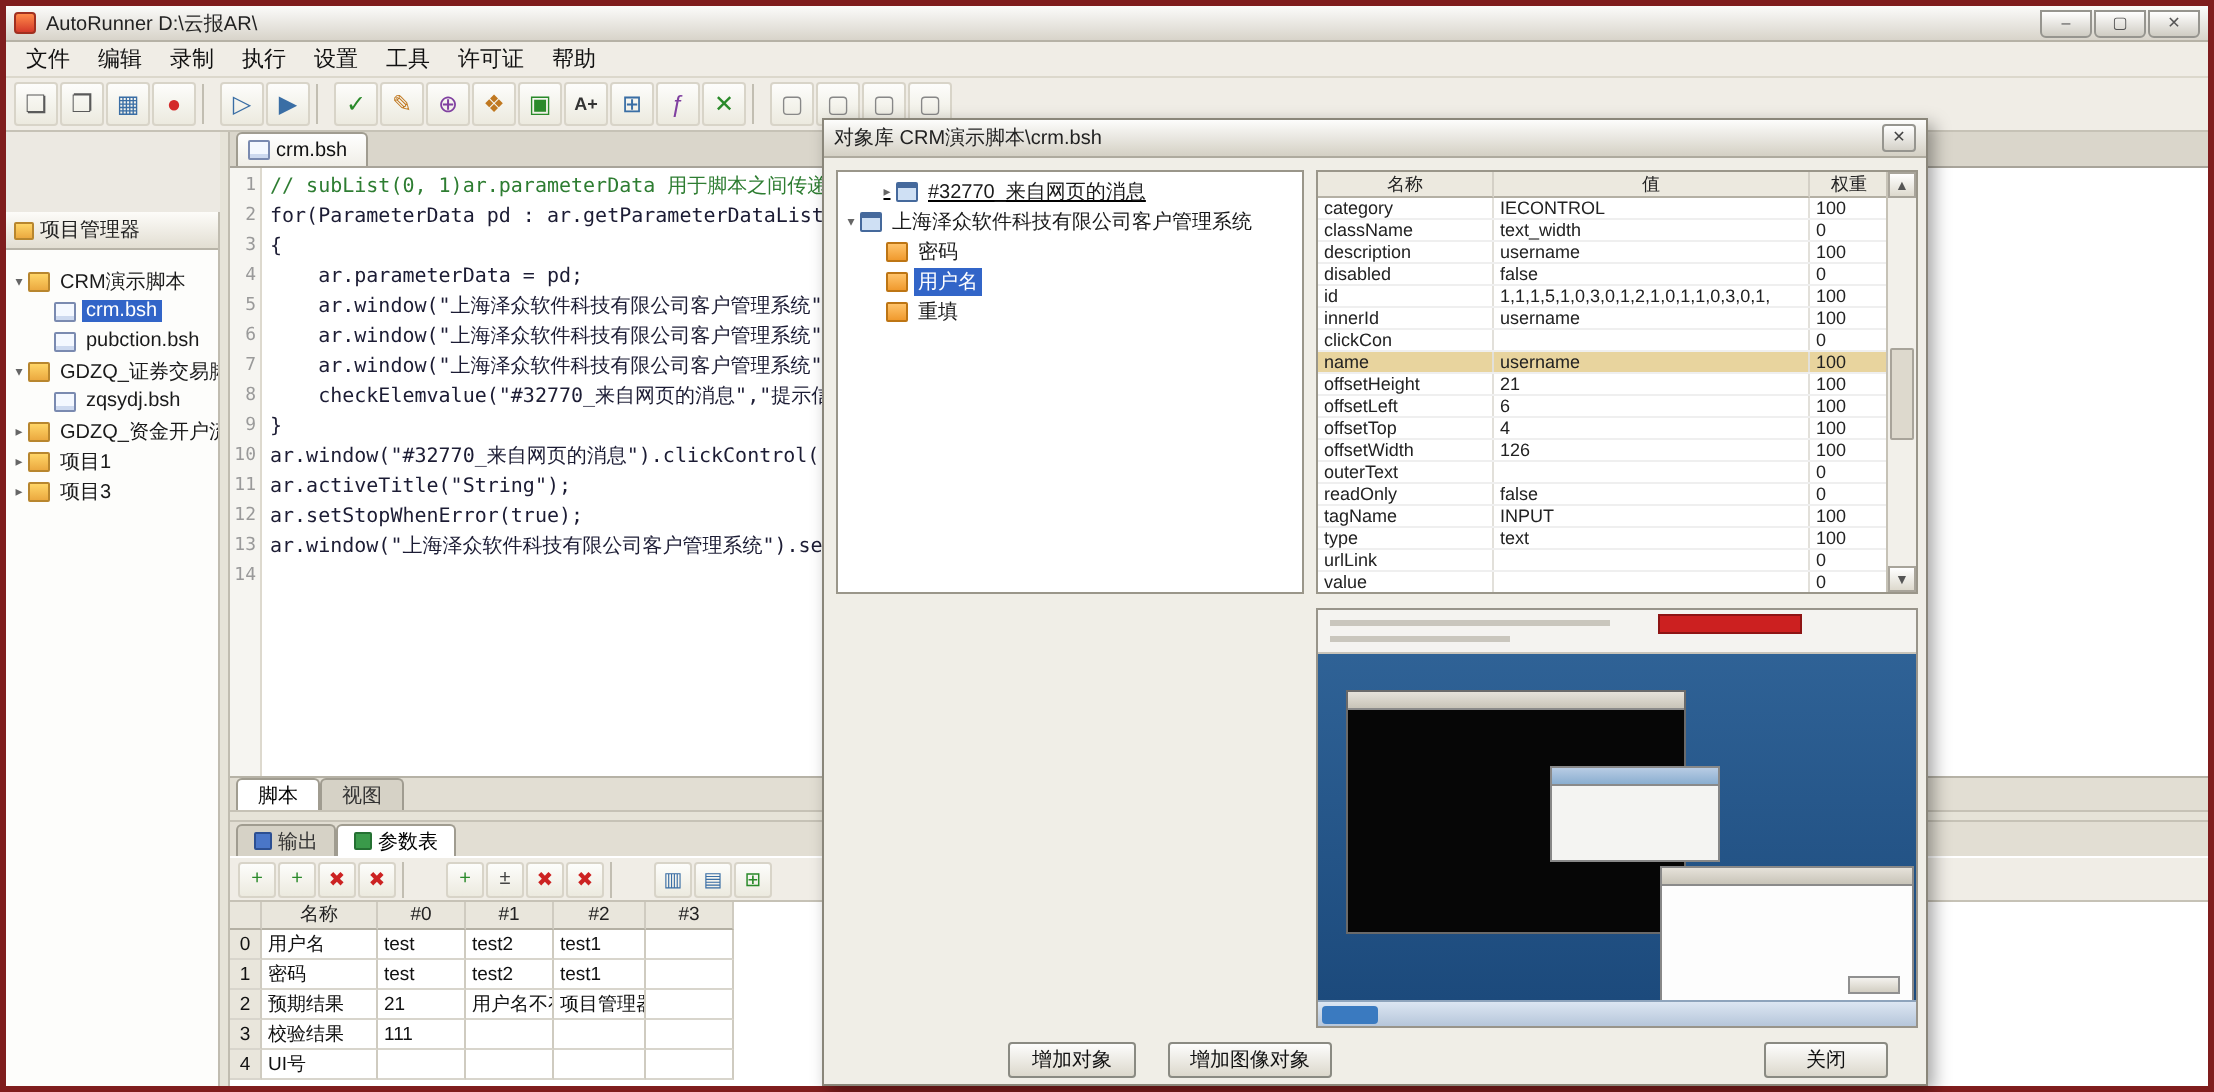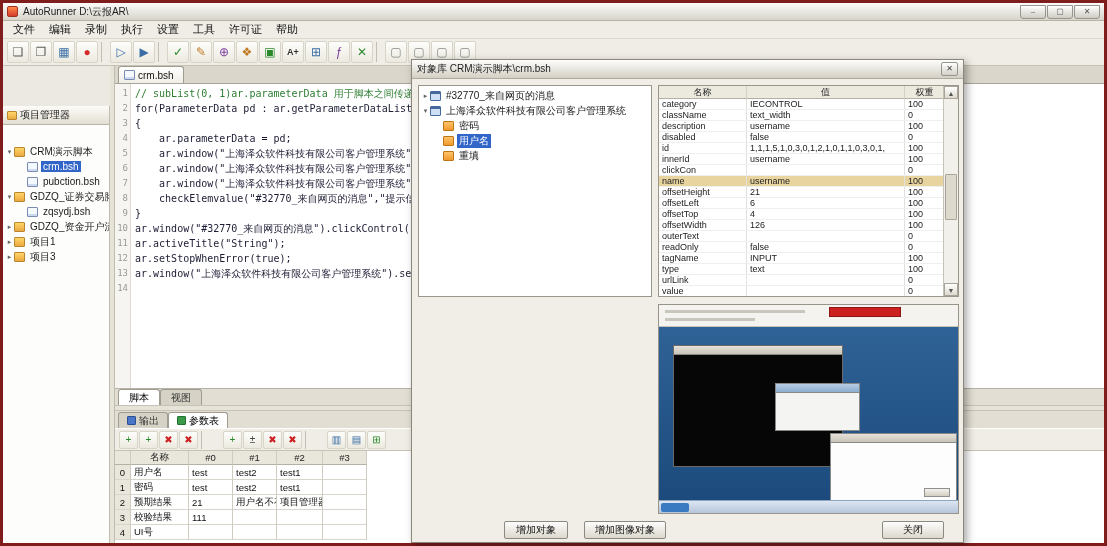--- a/index.html
+++ b/index.html
@@ -24,21 +24,21 @@
   .tb-btn.txt span{font-size:9px;font-weight:bold;}
   .tb-btn.sep{width:6px;height:20px;border:none;background:none;border-left:1px solid #c2beb2;border-radius:0;margin:0 2px;}
 
   
   .content{flex:1;display:flex;min-height:0;}
 
   
   .sidebar{width:107px;flex:none;display:flex;flex-direction:column;background:#fdfdfb;border-right:1px solid #c0bcb0;margin-top:40px;}
   .sidebar-header{height:19px;flex:none;background:linear-gradient(#fdfcf9,#e2ded2);border-bottom:1px solid #b8b4a8;display:flex;align-items:center;gap:3px;padding:0 4px;font-size:10px;color:#222;white-space:nowrap;overflow:hidden;}
   .sb-icon{width:10px;height:9px;background:linear-gradient(#ffd567,#eba940);border:1px solid #b8862e;border-radius:1px;flex:none;}
-  .tree{flex:1;overflow:hidden;padding-top:19px;font-size:10px;}
+  .tree{flex:1;overflow:hidden;padding-top:8px;font-size:10px;}
   .tree-item{height:15px;display:flex;align-items:center;white-space:nowrap;overflow:hidden;cursor:default;}
   .exp{width:9px;flex:none;font-size:7px;color:#666;text-align:center;}
   .tree-icon{width:11px;height:10px;flex:none;margin-right:3px;border-radius:1px;}
   .icon-folder{background:linear-gradient(#ffd567,#eba940);border:1px solid #b8862e;}
   .icon-script{background:#f4f8ff;border:1px solid #7a8ab0;box-shadow:inset 0 -2px 0 #cdd9ef;}
   .icon-window{background:#cfe0f4;border:1px solid #45699c;box-shadow:inset 0 2px 0 #45699c;}
   .icon-tag{background:linear-gradient(#ffc36a,#f09a2e);border:1px solid #bd7514;}
   .tree-label{padding:0 2px;color:#1a1a1a;}
   .tree-item.selected .tree-label{background:#3265c8;color:#fff;}
 
@@ -517,21 +517,21 @@
 
   <div class="dialog">
     <div class="dlg-title">
       <span>对象库  CRM演示脚本\crm.bsh</span>
       <div class="dlg-close">✕</div>
     </div>
     <div class="dlg-body">
 
       <div class="obj-tree">
 
-          <div class="tree-item" style="padding-left: 2px;">
+          <div class="tree-item" style="padding-left: 20px; text-decoration: underline;">
             <span class="exp">▸</span>
             <span class="tree-icon icon-window"></span>
             <span class="tree-label">#32770_来自网页的消息</span>
           </div>
 
           <div class="tree-item" style="padding-left: 2px;">
             <span class="exp">▾</span>
             <span class="tree-icon icon-window"></span>
             <span class="tree-label">上海泽众软件科技有限公司客户管理系统</span>
           </div>

